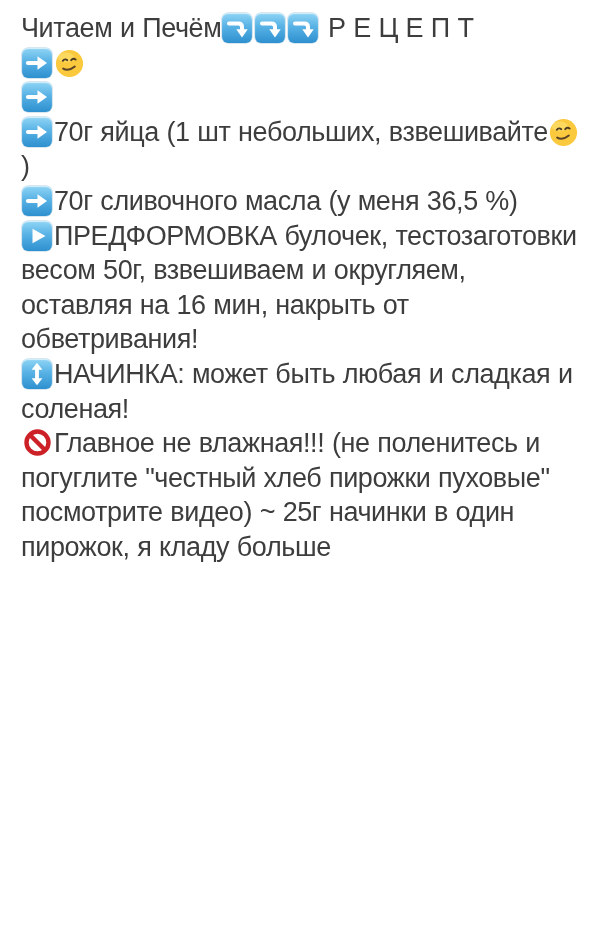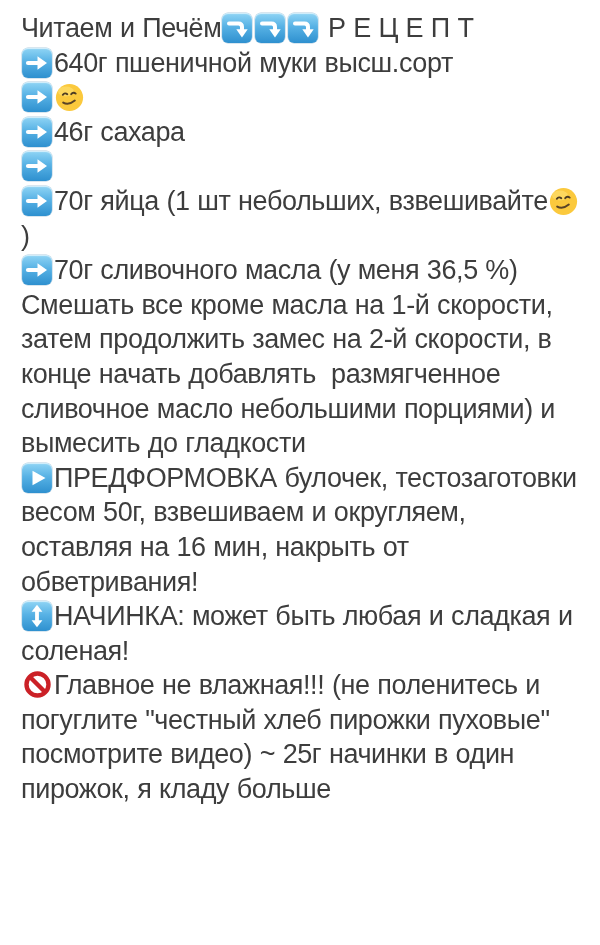--- a/index.html
+++ b/index.html
@@ -46,54 +46,45 @@
           </svg></span><span class="em-sq"><svg viewBox="0 0 30 30">
             <path d="M7 10.5 H16.5 Q20 10.5 20 14 V17" fill="none" stroke="#fff" stroke-width="4" stroke-linecap="round"></path>
             <path d="M14.3 16.2 L25.7 16.2 L20 24.5 Z" fill="#fff"></path>
           </svg></span><span class="em-sq"><svg viewBox="0 0 30 30">
             <path d="M7 10.5 H16.5 Q20 10.5 20 14 V17" fill="none" stroke="#fff" stroke-width="4" stroke-linecap="round"></path>
             <path d="M14.3 16.2 L25.7 16.2 L20 24.5 Z" fill="#fff"></path>
           </svg></span><span> Р Е Ц Е П Т</span></p>
       <p class="line"><span class="em-sq"><svg viewBox="0 0 30 30">
             <path d="M6 15 H17" fill="none" stroke="#fff" stroke-width="4.2" stroke-linecap="round"></path>
             <path d="M15.5 8.2 L25 15 L15.5 21.8 Z" fill="#fff"></path>
-          </svg></span><span>640г пшеничной муки высш.сорт</span></p>
-      <p class="line"><span class="em-sq"><svg viewBox="0 0 30 30">
-            <path d="M6 15 H17" fill="none" stroke="#fff" stroke-width="4.2" stroke-linecap="round"></path>
-            <path d="M15.5 8.2 L25 15 L15.5 21.8 Z" fill="#fff"></path>
           </svg></span><span class="em-face"><svg viewBox="0 0 29 29">
             <circle cx="14.5" cy="14.5" r="13.6" fill="#fbc93d"></circle>
   <ellipse cx="11" cy="8.5" rx="8" ry="5" fill="#ffe37a" opacity="0.55"></ellipse>
       <path d="M7.8 11.8 q2.2 -2.6 4.5 -0.6" fill="none" stroke="#4e3c22" stroke-width="1.9" stroke-linecap="round"></path>
       <path d="M16.2 11.2 q2.2 -2.6 4.5 -0.6" fill="none" stroke="#4e3c22" stroke-width="1.9" stroke-linecap="round"></path>
       <path d="M8.2 19.6 Q13.5 22.8 19.8 17.6" fill="none" stroke="#5b4427" stroke-width="2" stroke-linecap="round"></path>
           </svg></span></p>
-      <p class="line"><span class="em-sq"><svg viewBox="0 0 30 30">
-            <path d="M6 15 H17" fill="none" stroke="#fff" stroke-width="4.2" stroke-linecap="round"></path>
-            <path d="M15.5 8.2 L25 15 L15.5 21.8 Z" fill="#fff"></path>
-          </svg></span><span>46г сахара</span></p>
       <p class="line"><span class="em-sq"><svg viewBox="0 0 30 30">
             <path d="M6 15 H17" fill="none" stroke="#fff" stroke-width="4.2" stroke-linecap="round"></path>
             <path d="M15.5 8.2 L25 15 L15.5 21.8 Z" fill="#fff"></path>
           </svg></span></p>
       <p class="line"><span class="em-sq"><svg viewBox="0 0 30 30">
             <path d="M6 15 H17" fill="none" stroke="#fff" stroke-width="4.2" stroke-linecap="round"></path>
             <path d="M15.5 8.2 L25 15 L15.5 21.8 Z" fill="#fff"></path>
           </svg></span><span>70г яйца (1 шт небольших, взвешивайте</span><span class="em-face"><svg viewBox="0 0 29 29">
             <circle cx="14.5" cy="14.5" r="13.6" fill="#fbc93d"></circle>
   <ellipse cx="11" cy="8.5" rx="8" ry="5" fill="#ffe37a" opacity="0.55"></ellipse>
       <path d="M7.8 11.8 q2.2 -2.6 4.5 -0.6" fill="none" stroke="#4e3c22" stroke-width="1.9" stroke-linecap="round"></path>
       <path d="M16.2 11.2 q2.2 -2.6 4.5 -0.6" fill="none" stroke="#4e3c22" stroke-width="1.9" stroke-linecap="round"></path>
       <path d="M8.2 19.6 Q13.5 22.8 19.8 17.6" fill="none" stroke="#5b4427" stroke-width="2" stroke-linecap="round"></path>
           </svg></span><span>)</span></p>
       <p class="line"><span class="em-sq"><svg viewBox="0 0 30 30">
             <path d="M6 15 H17" fill="none" stroke="#fff" stroke-width="4.2" stroke-linecap="round"></path>
             <path d="M15.5 8.2 L25 15 L15.5 21.8 Z" fill="#fff"></path>
           </svg></span><span>70г сливочного масла (у меня 36,5 %)</span></p>
-      <p class="line"><span>Смешать все кроме масла на 1-й скорости, затем продолжить замес на 2-й скорости, в конце начать добавлять  размягченное сливочное масло небольшими порциями) и вымесить до гладкости</span></p>
       <p class="line"><span class="em-sq"><svg viewBox="0 0 30 30">
             <path d="M10.5 7.8 L23.5 15 L10.5 22.2 Z" fill="#fff"></path>
           </svg></span><span>ПРЕДФОРМОВКА булочек, тестозаготовки весом 50г, взвешиваем и округляем, оставляя на 16 мин, накрыть от обветривания!</span></p>
       <p class="line"><span class="em-sq"><svg viewBox="0 0 30 30">
             <path d="M15 9 V21" fill="none" stroke="#fff" stroke-width="3.8" stroke-linecap="round"></path>
             <path d="M9.6 10.8 L15 3.8 L20.4 10.8 Z" fill="#fff"></path>
             <path d="M9.6 19.2 L15 26.2 L20.4 19.2 Z" fill="#fff"></path>
           </svg></span><span>НАЧИНКА: может быть любая и сладкая и соленая!</span></p>
       <p class="line"><span class="em-bare"><svg viewBox="0 0 29 29">
             <circle cx="14.5" cy="14.5" r="11" fill="none" stroke="#cb2127" stroke-width="4.4"></circle>

